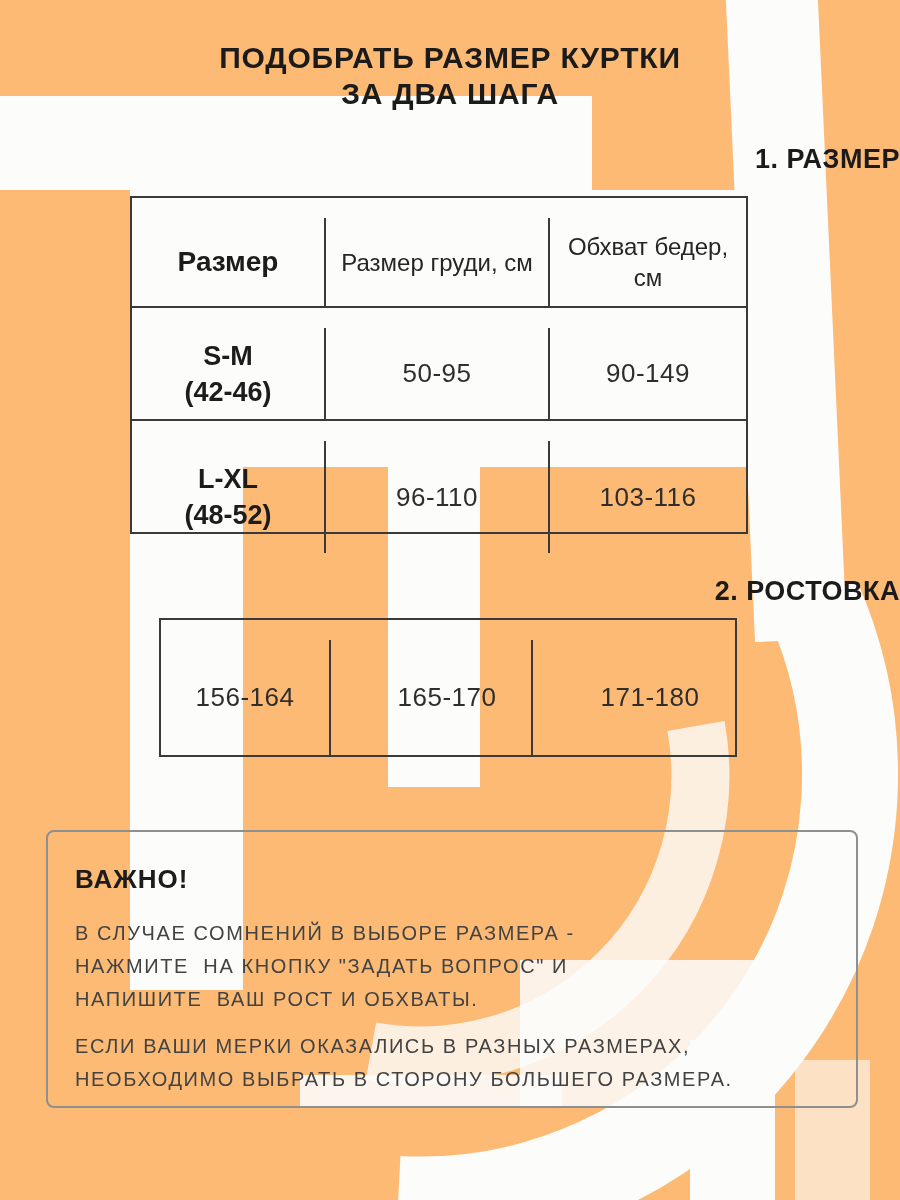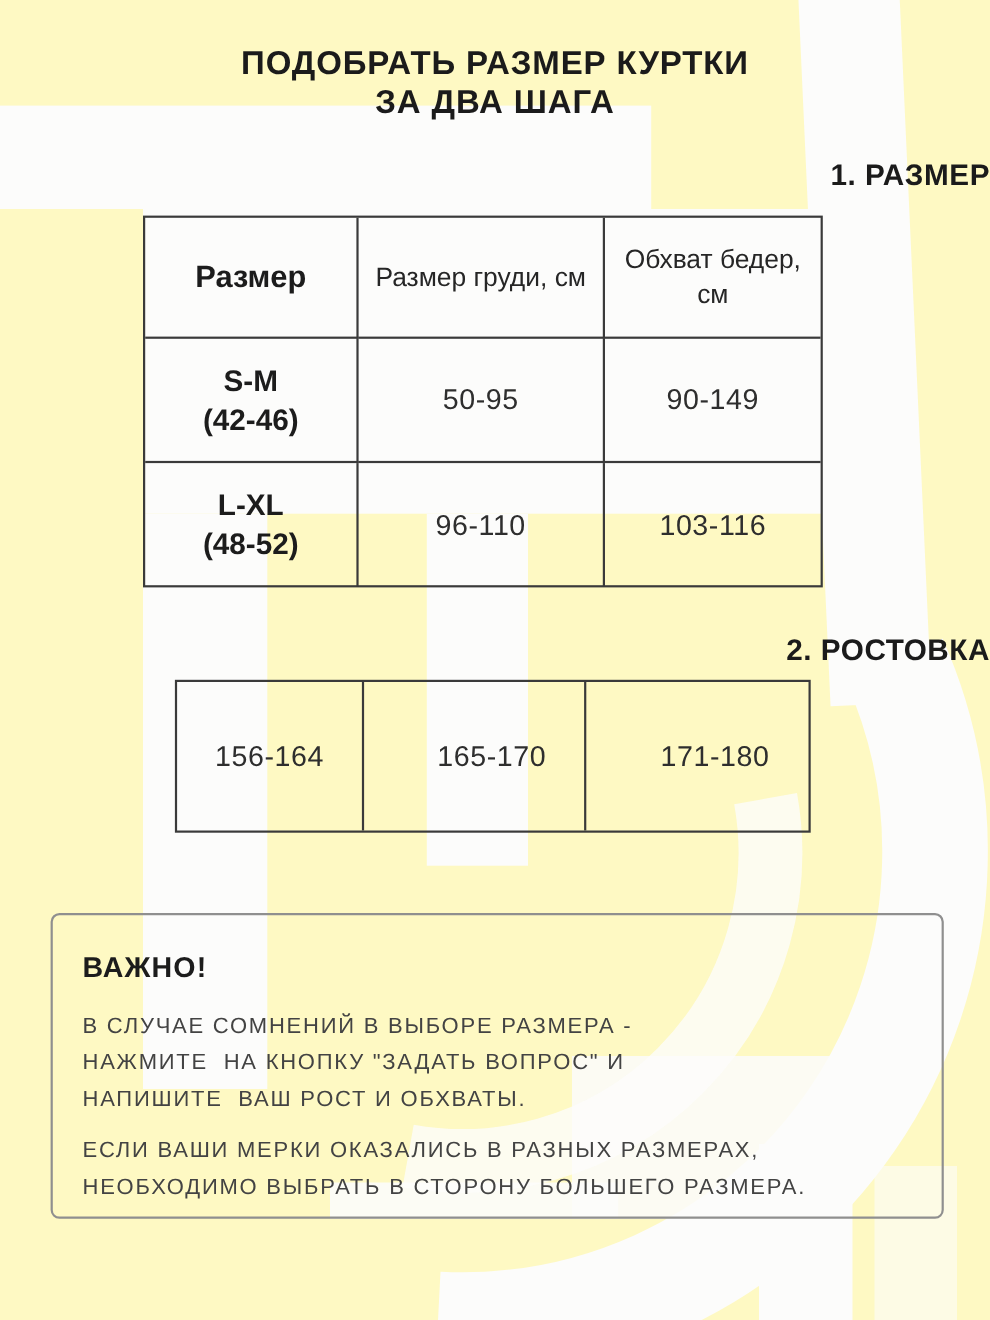--- a/index.html
+++ b/index.html
@@ -3,21 +3,21 @@
 <meta charset="utf-8">
 <style>
   * { margin: 0; padding: 0; box-sizing: border-box; }
   html, body { background: #e9e9e9; }
   body { font-family: "Liberation Sans", "DejaVu Sans", sans-serif; }
 
   .canvas {
     position: relative;
     width: 900px;
     height: 1200px;
-    background: #fef9c3;
+    background: #fdba74;
     overflow: hidden;
     color: #1d1d1d;
   }
 
   .wm {
     position: absolute;
     left: 0; top: 0;
     width: 900px; height: 1200px;
     pointer-events: none;
   }
@@ -66,20 +66,21 @@
     gap: 32px;
   }
   .cell {
     display: flex;
     align-items: center;
     justify-content: center;
     text-align: center;
     border-right: 2px solid #3a3a3a;
     border-bottom: 2px solid #3a3a3a;
     padding: 20px 8px;
+    margin-top: 20px;
   }
   .cell.last-col { border-right: none; }
   .cell.last-row { border-bottom: none; }
 
   .th-size {
     font-size: 28px;
     font-weight: 700;
     color: #1c1c1c;
   }
   .th {

